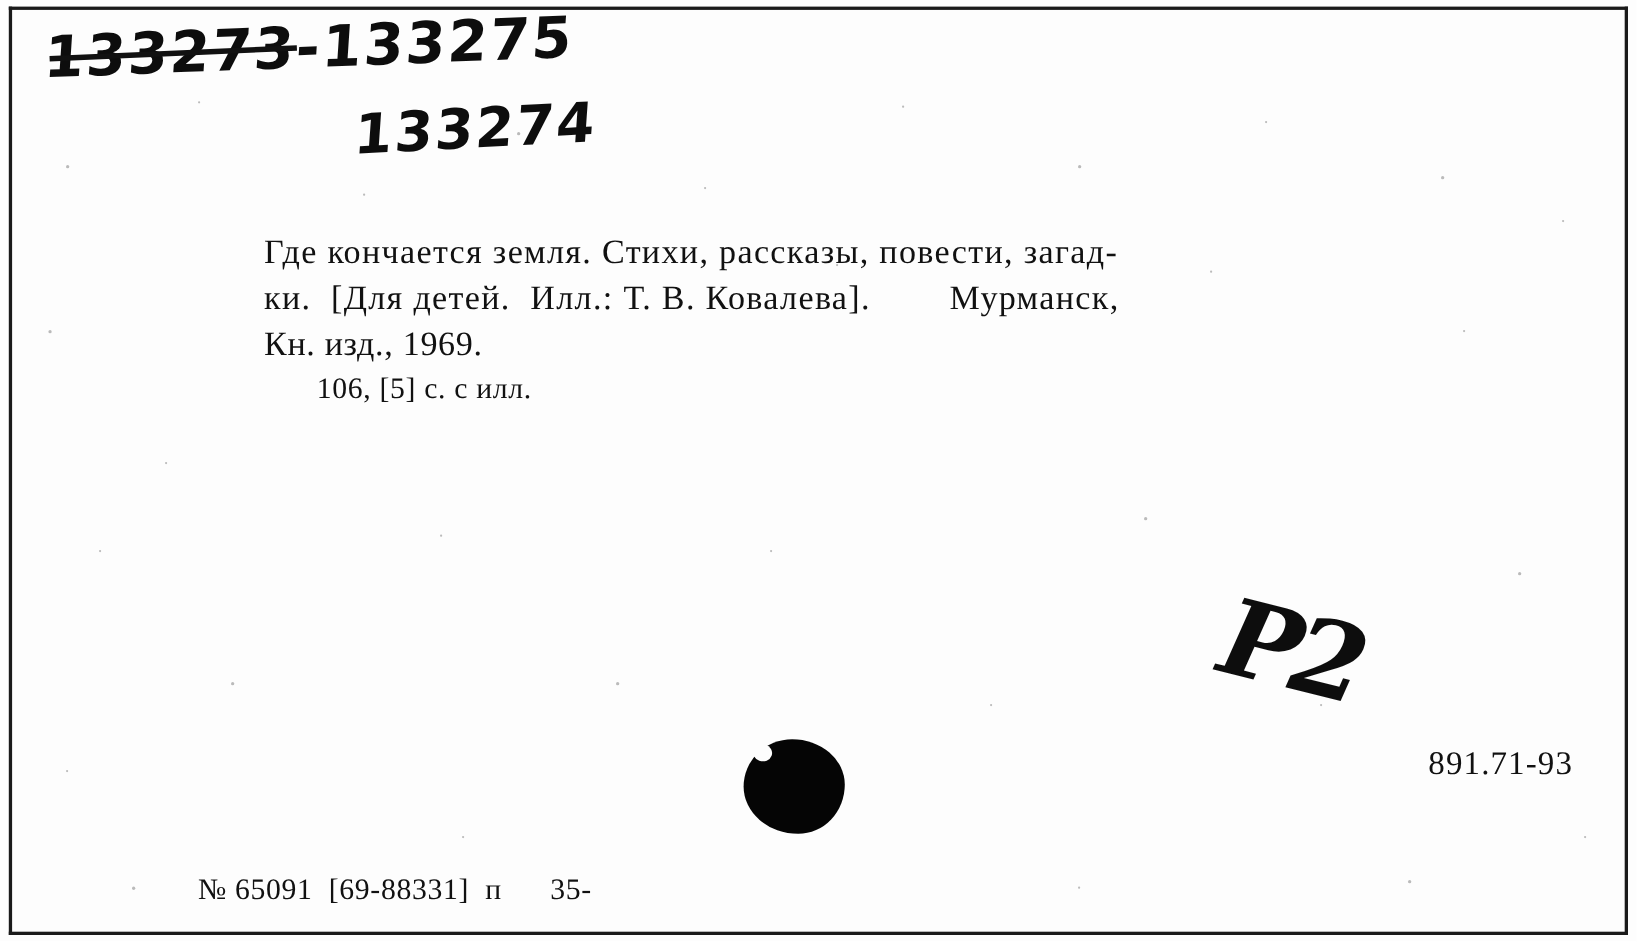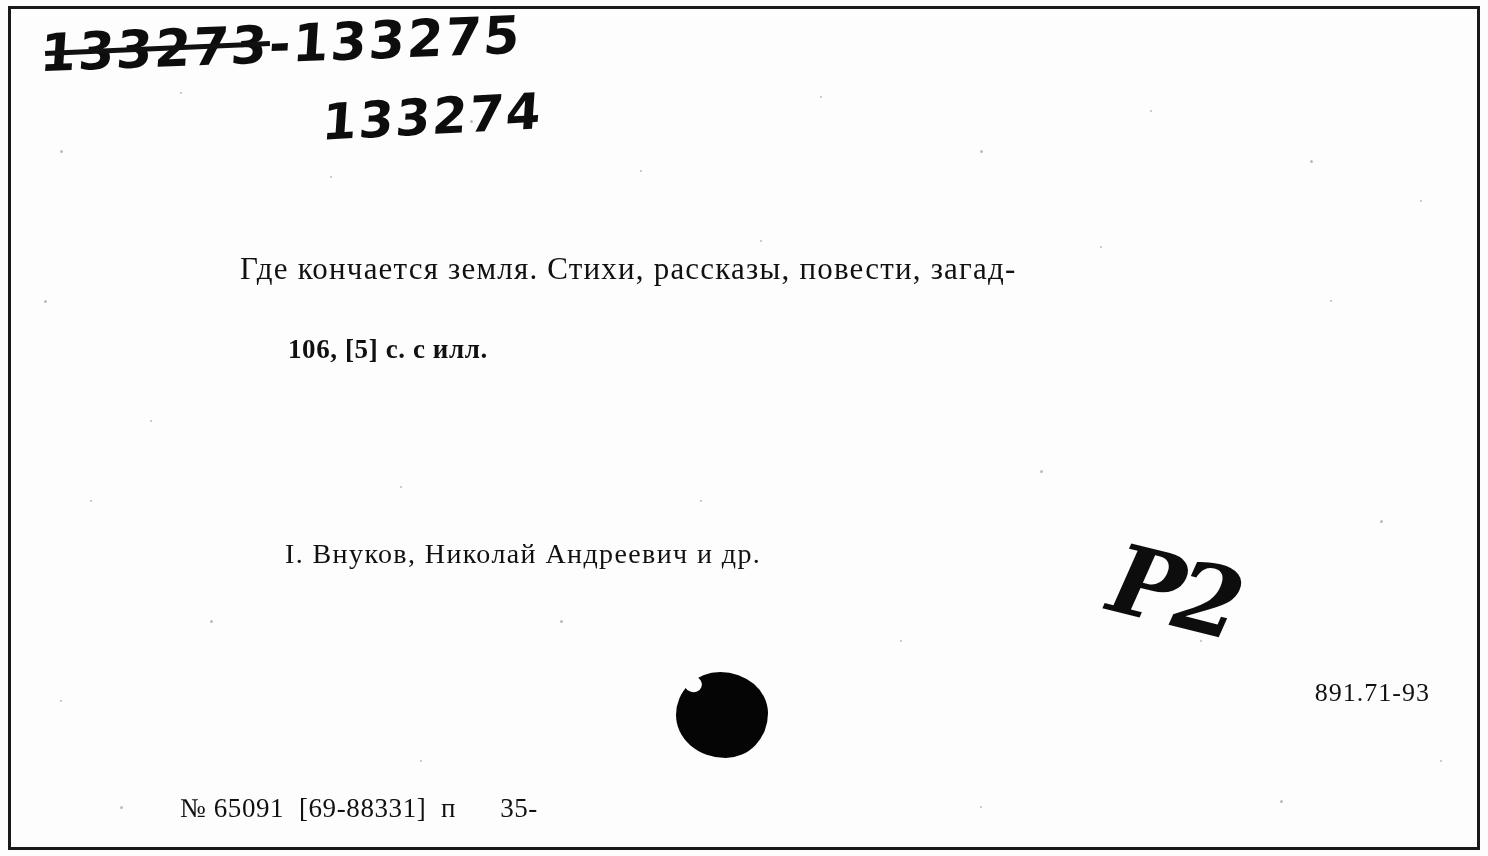--- a/index.html
+++ b/index.html
@@ -70,22 +70,22 @@
   
   #bib {
     position: absolute;
     left: 240px;
     top: 208px;
     width: 1190px;
     font-size: 31px;
     line-height: 42px;
     letter-spacing: 0.6px;
   }
-  .bib-line { white-space: pre; margin-top: 40px; }
-  .indent { padding-left: 48px; font-weight: bold; }
+  .bib-line { white-space: pre; }
+  .indent { padding-left: 48px; }
   #bib-line-1 { letter-spacing: 1.2px; }
   #bib-line-2 { letter-spacing: 1.2px; }
   .small-line { font-size: 27px; line-height: 38px; }
 
   #added-entry {
     position: absolute;
     left: 285px;
     top: 538px;
     font-size: 28px;
     letter-spacing: 1.4px;
@@ -103,21 +103,21 @@
     color: #0d0d0d;
     transform: rotate(14deg) skewX(-10deg);
     letter-spacing: -6px;
   }
 
   
   #classification {
     position: absolute;
     right: 58px;
     top: 678px;
-    font-size: 26px;
+    font-size: 30px;
     letter-spacing: 1px;
   }
 
   
   #imprint {
     position: absolute;
     left: 128px;
     top: 718px;
     font-size: 27px;
     line-height: 36px;
@@ -191,24 +191,25 @@
   <div class="border-line" id="border-right"></div>
   <div class="border-line" id="border-bottom"></div>
 
   <div class="handwriting" id="acc-range">133273-133275</div>
   <div id="acc-strike"></div>
 
   <div class="handwriting" id="acc-single">133274</div>
 
   <div id="bib">
     <div class="bib-line" id="bib-line-1">Где кончается земля. Стихи, рассказы, повести, загад-</div>
+    <div class="bib-line" id="bib-line-2">ки.  [Для детей.  Илл.: Т. В. Ковалева].        Мурманск,</div>
+    <div class="bib-line" id="bib-line-3">Кн. изд., 1969.</div>
     <div class="bib-line small-line indent">106, [5] с. с илл.</div>
   </div>
 
-  <div id="added-entry">I. Внуков, Николай Андреевич и др.</div>
 
   <div id="hand-mark">Р2</div>
 
   <div id="classification">891.71-93</div>
 
   <div id="imprint">
     <div id="imprint-row-1"><span>№ 65091  [69-88331]  п</span><span class="col-gap"></span><span>35-</span></div>
     
     
   </div>

